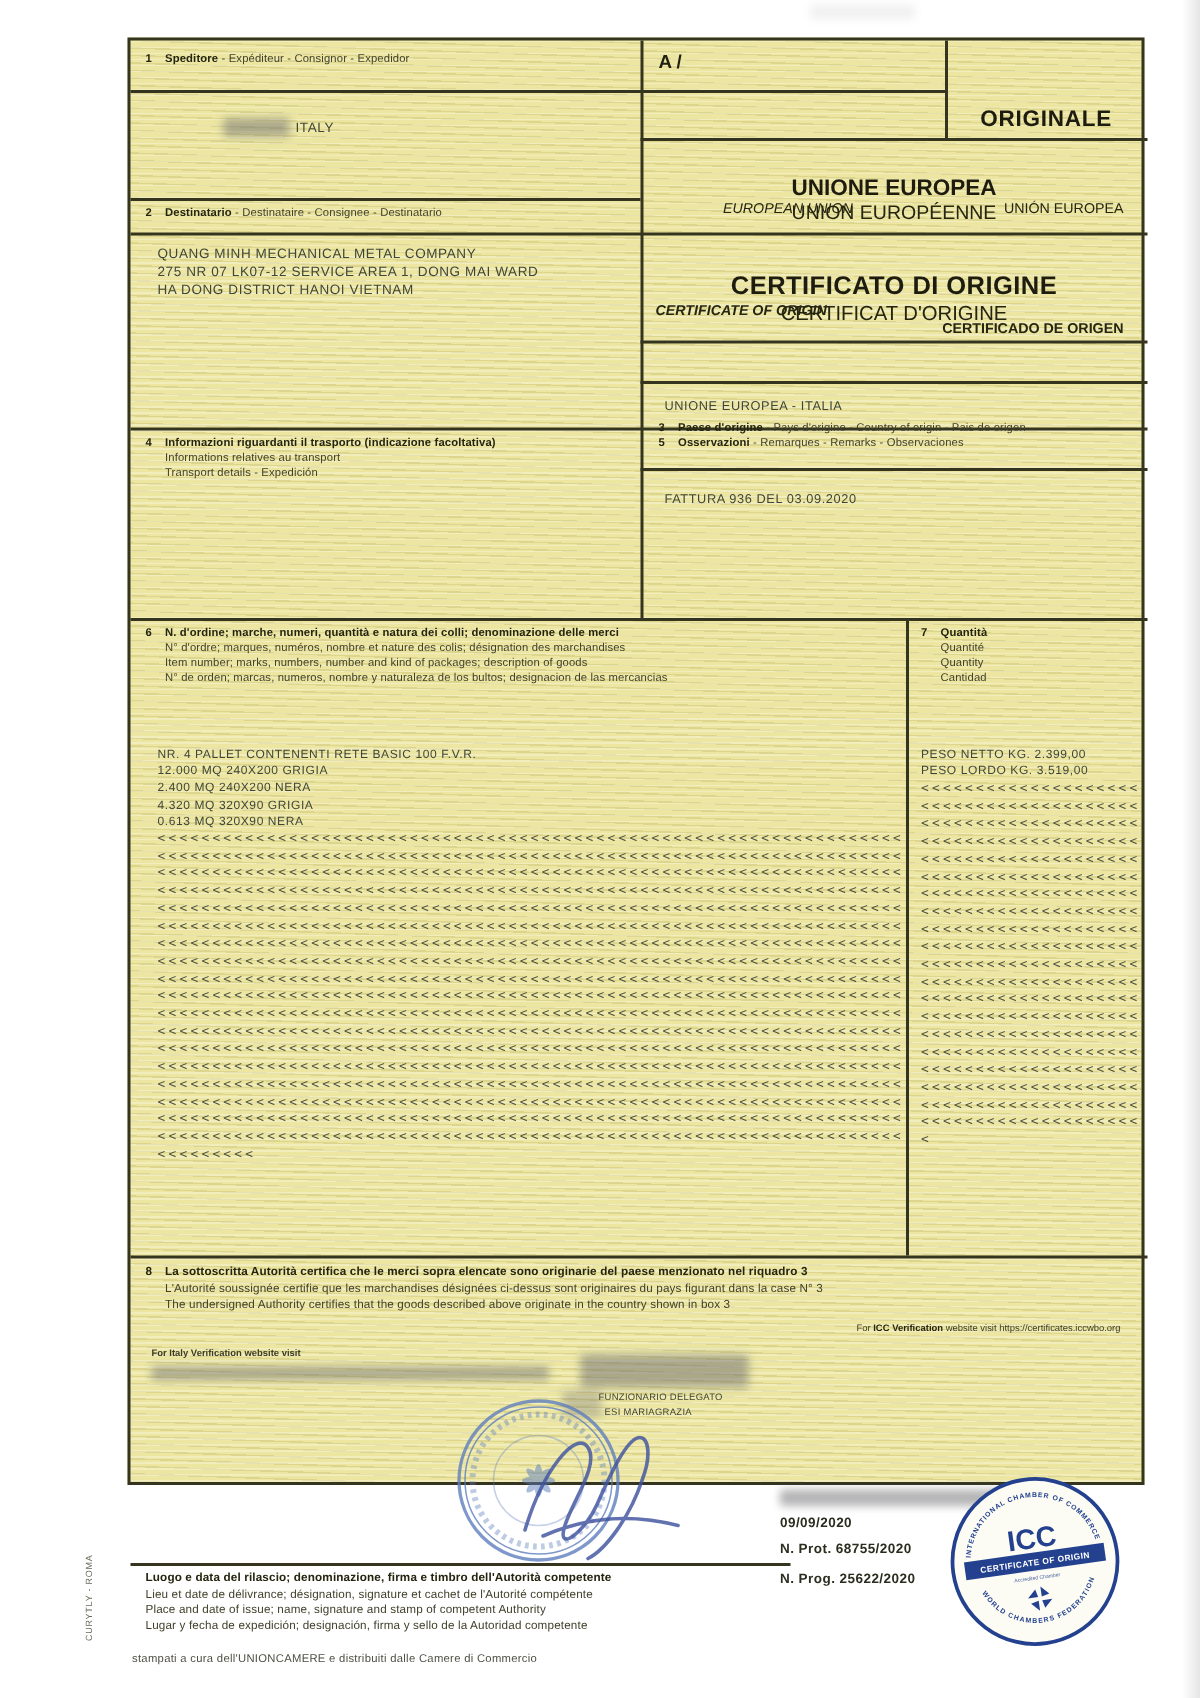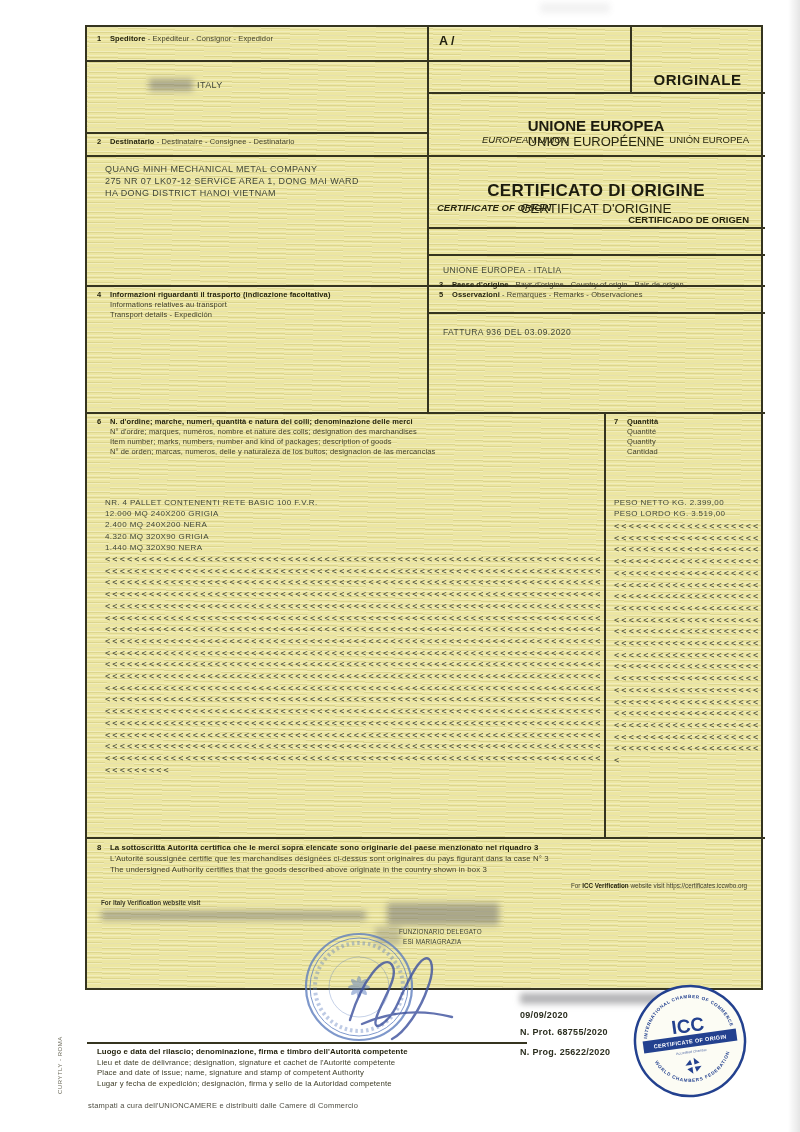--- a/index.html
+++ b/index.html
@@ -100,35 +100,35 @@
 
     <div class="lbl" style="left:352px;top:263px;">
       <span class="num">5</span><span class="b">Osservazioni</span><span> - Remarques - Remarks - Observaciones</span>
     </div>
     <div class="typed" style="left:356px;top:299px;">FATTURA  936 DEL 03.09.2020</div>
 
     <div class="lbl" style="left:10px;top:390px;line-height:10px;">
       <div><span class="num">6</span><span class="b">N. d'ordine; marche, numeri, quantità e natura dei colli; denominazione delle merci</span></div>
       <div class="ind">N° d'ordre; marques, numéros, nombre et nature des colis; désignation des marchandises</div>
       <div class="ind">Item number; marks, numbers, number and kind of packages; description of goods</div>
-      <div class="ind">N° de orden; marcas, numeros, delle y naturaleza de los bultos; designacion de las mercancias</div>
+      <div class="ind">N° de orden; marcas, numeros, nombre y naturaleza de los bultos; designacion de las mercancias</div>
     </div>
     <div class="lbl" style="left:527px;top:390px;line-height:10px;">
       <div><span class="num">7</span><span class="b">Quantità</span></div>
       <div class="ind">Quantité</div>
       <div class="ind">Quantity</div>
       <div class="ind">Cantidad</div>
     </div>
 
     <div class="typed goods" style="left:18px;top:470px;">
       <div>NR. 4 PALLET CONTENENTI RETE BASIC 100 F.V.R.</div>
       <div>12.000 MQ 240X200 GRIGIA</div>
       <div>2.400 MQ 240X200 NERA</div>
       <div>4.320 MQ 320X90 GRIGIA</div>
-      <div>1.440 MQ 320X90 NERA</div>
+      <div>0.613 MQ 320X90 NERA</div>
     </div>
     <div class="filler" style="left:18px;top:527px;">
         <div>&lt;&lt;&lt;&lt;&lt;&lt;&lt;&lt;&lt;&lt;&lt;&lt;&lt;&lt;&lt;&lt;&lt;&lt;&lt;&lt;&lt;&lt;&lt;&lt;&lt;&lt;&lt;&lt;&lt;&lt;&lt;&lt;&lt;&lt;&lt;&lt;&lt;&lt;&lt;&lt;&lt;&lt;&lt;&lt;&lt;&lt;&lt;&lt;&lt;&lt;&lt;&lt;&lt;&lt;&lt;&lt;&lt;&lt;&lt;&lt;&lt;&lt;&lt;&lt;&lt;&lt;&lt;&lt;</div>
         <div>&lt;&lt;&lt;&lt;&lt;&lt;&lt;&lt;&lt;&lt;&lt;&lt;&lt;&lt;&lt;&lt;&lt;&lt;&lt;&lt;&lt;&lt;&lt;&lt;&lt;&lt;&lt;&lt;&lt;&lt;&lt;&lt;&lt;&lt;&lt;&lt;&lt;&lt;&lt;&lt;&lt;&lt;&lt;&lt;&lt;&lt;&lt;&lt;&lt;&lt;&lt;&lt;&lt;&lt;&lt;&lt;&lt;&lt;&lt;&lt;&lt;&lt;&lt;&lt;&lt;&lt;&lt;&lt;</div>
         <div>&lt;&lt;&lt;&lt;&lt;&lt;&lt;&lt;&lt;&lt;&lt;&lt;&lt;&lt;&lt;&lt;&lt;&lt;&lt;&lt;&lt;&lt;&lt;&lt;&lt;&lt;&lt;&lt;&lt;&lt;&lt;&lt;&lt;&lt;&lt;&lt;&lt;&lt;&lt;&lt;&lt;&lt;&lt;&lt;&lt;&lt;&lt;&lt;&lt;&lt;&lt;&lt;&lt;&lt;&lt;&lt;&lt;&lt;&lt;&lt;&lt;&lt;&lt;&lt;&lt;&lt;&lt;&lt;</div>
         <div>&lt;&lt;&lt;&lt;&lt;&lt;&lt;&lt;&lt;&lt;&lt;&lt;&lt;&lt;&lt;&lt;&lt;&lt;&lt;&lt;&lt;&lt;&lt;&lt;&lt;&lt;&lt;&lt;&lt;&lt;&lt;&lt;&lt;&lt;&lt;&lt;&lt;&lt;&lt;&lt;&lt;&lt;&lt;&lt;&lt;&lt;&lt;&lt;&lt;&lt;&lt;&lt;&lt;&lt;&lt;&lt;&lt;&lt;&lt;&lt;&lt;&lt;&lt;&lt;&lt;&lt;&lt;&lt;</div>
         <div>&lt;&lt;&lt;&lt;&lt;&lt;&lt;&lt;&lt;&lt;&lt;&lt;&lt;&lt;&lt;&lt;&lt;&lt;&lt;&lt;&lt;&lt;&lt;&lt;&lt;&lt;&lt;&lt;&lt;&lt;&lt;&lt;&lt;&lt;&lt;&lt;&lt;&lt;&lt;&lt;&lt;&lt;&lt;&lt;&lt;&lt;&lt;&lt;&lt;&lt;&lt;&lt;&lt;&lt;&lt;&lt;&lt;&lt;&lt;&lt;&lt;&lt;&lt;&lt;&lt;&lt;&lt;&lt;</div>
         <div>&lt;&lt;&lt;&lt;&lt;&lt;&lt;&lt;&lt;&lt;&lt;&lt;&lt;&lt;&lt;&lt;&lt;&lt;&lt;&lt;&lt;&lt;&lt;&lt;&lt;&lt;&lt;&lt;&lt;&lt;&lt;&lt;&lt;&lt;&lt;&lt;&lt;&lt;&lt;&lt;&lt;&lt;&lt;&lt;&lt;&lt;&lt;&lt;&lt;&lt;&lt;&lt;&lt;&lt;&lt;&lt;&lt;&lt;&lt;&lt;&lt;&lt;&lt;&lt;&lt;&lt;&lt;&lt;</div>
         <div>&lt;&lt;&lt;&lt;&lt;&lt;&lt;&lt;&lt;&lt;&lt;&lt;&lt;&lt;&lt;&lt;&lt;&lt;&lt;&lt;&lt;&lt;&lt;&lt;&lt;&lt;&lt;&lt;&lt;&lt;&lt;&lt;&lt;&lt;&lt;&lt;&lt;&lt;&lt;&lt;&lt;&lt;&lt;&lt;&lt;&lt;&lt;&lt;&lt;&lt;&lt;&lt;&lt;&lt;&lt;&lt;&lt;&lt;&lt;&lt;&lt;&lt;&lt;&lt;&lt;&lt;&lt;&lt;</div>
         <div>&lt;&lt;&lt;&lt;&lt;&lt;&lt;&lt;&lt;&lt;&lt;&lt;&lt;&lt;&lt;&lt;&lt;&lt;&lt;&lt;&lt;&lt;&lt;&lt;&lt;&lt;&lt;&lt;&lt;&lt;&lt;&lt;&lt;&lt;&lt;&lt;&lt;&lt;&lt;&lt;&lt;&lt;&lt;&lt;&lt;&lt;&lt;&lt;&lt;&lt;&lt;&lt;&lt;&lt;&lt;&lt;&lt;&lt;&lt;&lt;&lt;&lt;&lt;&lt;&lt;&lt;&lt;&lt;</div>

